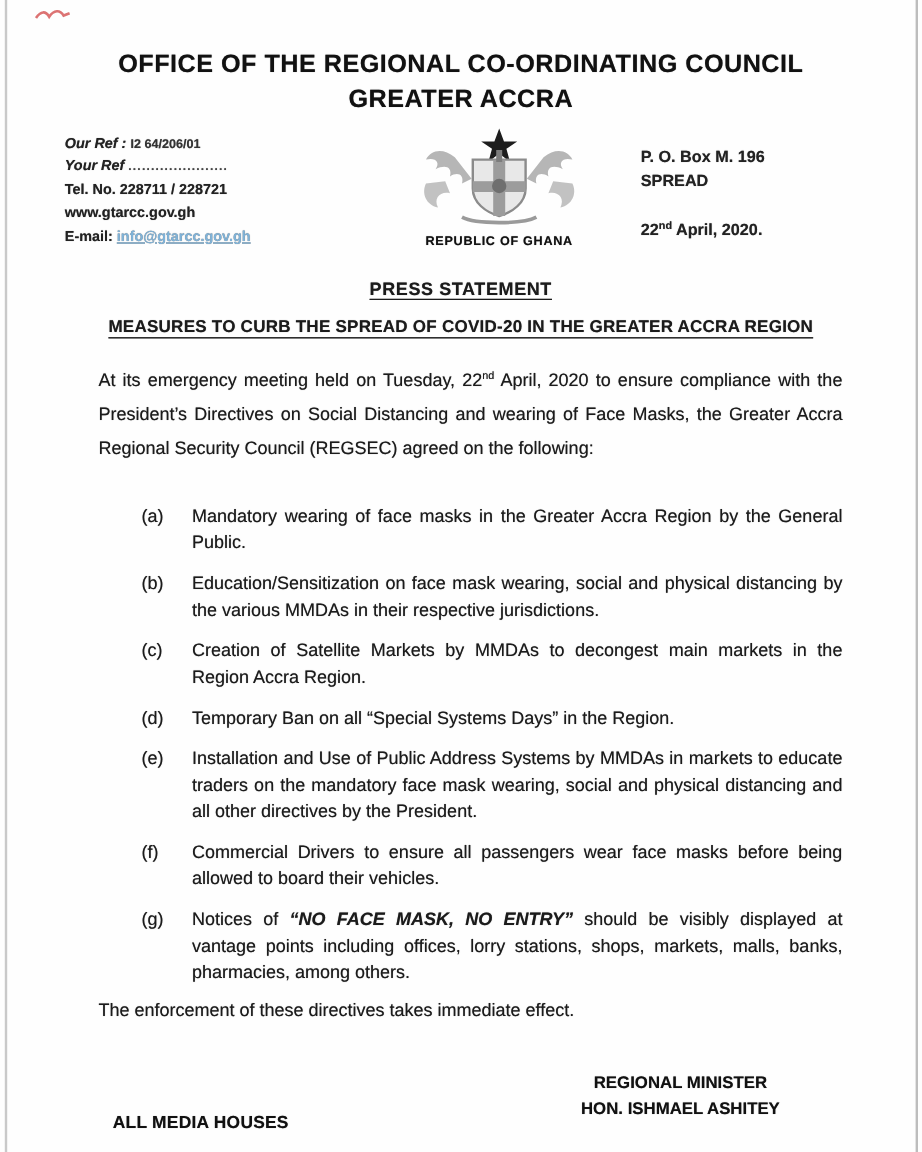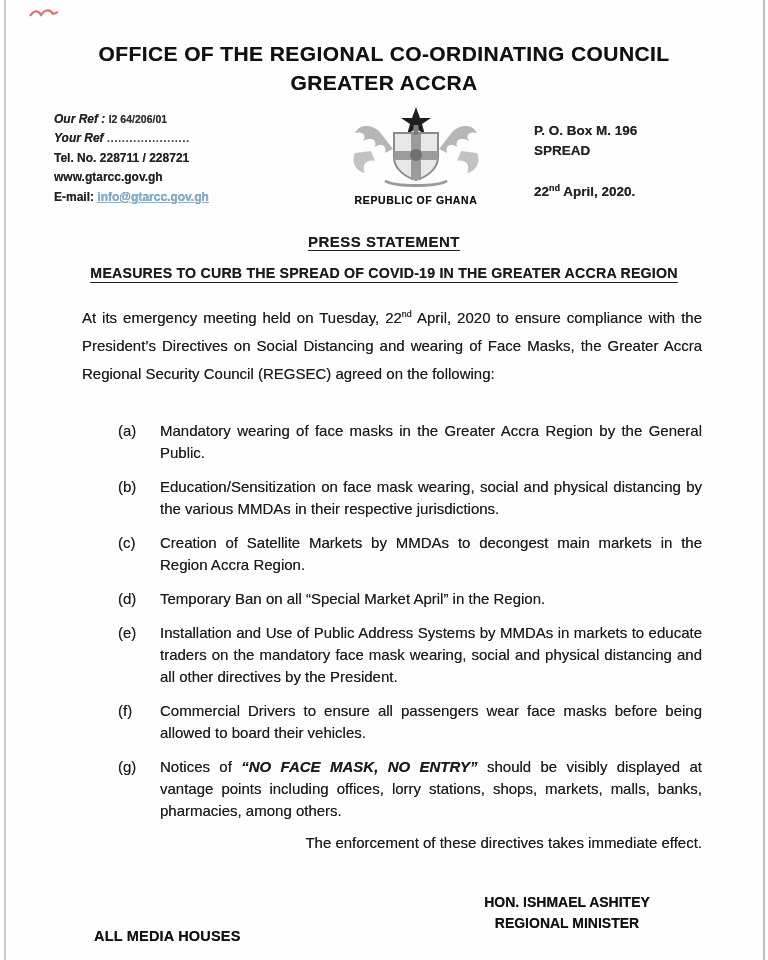--- a/index.html
+++ b/index.html
@@ -46,21 +46,21 @@
     margin:23px 66px 0 82px;font-size:15px;line-height:28px;
     text-align:justify;
   }
 
   .directives{margin:32px 66px 0 0;}
   .item{display:flex;margin-bottom:12px;font-size:15px;line-height:22px;}
   .item .marker{margin-left:118px;width:42px;flex:none;}
   .item .text{flex:1;text-align:justify;}
   .emph{font-weight:bold;font-style:italic;}
 
-  .closing{margin:11px 66px 12px 82px;font-size:15px;text-align:right;}
+  .closing{margin:11px 66px 12px 82px;font-size:15px;}
 
   .signature{
     margin:41px 0 0 468px;width:198px;text-align:center;
     font-weight:bold;font-size:14px;line-height:1.48;color:#111;
   }
   .distribution{
     margin:-6px 0 0 94px;font-weight:bold;font-size:14.5px;color:#111;letter-spacing:.2px;
   }
 </style>
 </head>
@@ -135,21 +135,21 @@
     </div>
   </div>
 
 </div>
 
 <div class="kicker">
   <span>PRESS STATEMENT</span>
 </div>
 
 <div class="headline">
-  <span>MEASURES TO CURB THE SPREAD OF COVID-19 IN THE GREATER ACCRA REGION</span>
+  <span>MEASURES TO CURB THE SPREAD OF COVID-20 IN THE GREATER ACCRA REGION</span>
 </div>
 
 <div class="intro">
   <span>At its emergency meeting held on Tuesday, 22</span><sup>nd</sup><span> April, 2020 to ensure compliance with the President’s Directives on Social Distancing and wearing of Face Masks, the Greater Accra Regional Security Council (REGSEC) agreed on the following:</span>
 </div>
 
 <div class="directives">
 
   <div class="item">
     <span class="marker">(a)</span>
@@ -161,21 +161,21 @@
     <span class="text">Education/Sensitization on face mask wearing, social and physical distancing by the various MMDAs in their respective jurisdictions.</span>
   </div>
 
   <div class="item">
     <span class="marker">(c)</span>
     <span class="text">Creation of Satellite Markets by MMDAs to decongest main markets in the Region Accra Region.</span>
   </div>
 
   <div class="item">
     <span class="marker">(d)</span>
-    <span class="text">Temporary Ban on all “Special Market April” in the Region.</span>
+    <span class="text">Temporary Ban on all “Special Systems Days” in the Region.</span>
   </div>
 
   <div class="item">
     <span class="marker">(e)</span>
     <span class="text">Installation and Use of Public Address Systems by MMDAs in markets to educate traders on the mandatory face mask wearing, social and physical distancing and all other directives by the President.</span>
   </div>
 
   <div class="item">
     <span class="marker">(f)</span>
     <span class="text">Commercial Drivers to ensure all passengers wear face masks before being allowed to board their vehicles.</span>
@@ -184,17 +184,17 @@
   <div class="item">
     <span class="marker">(g)</span>
     <span class="text"><span>Notices of </span><span class="emph">“NO FACE MASK, NO ENTRY”</span><span> should be visibly displayed at vantage points including offices, lorry stations, shops, markets, malls, banks, pharmacies, among others.</span></span>
   </div>
 
 </div>
 
 <div class="closing">The enforcement of these directives takes immediate effect.</div>
 
 <div class="signature">
+  <div>REGIONAL MINISTER</div>
   <div>HON. ISHMAEL ASHITEY</div>
-  <div>REGIONAL MINISTER</div>
 </div>
 
 <div class="distribution">ALL MEDIA HOUSES</div>
 
 </body></html>

